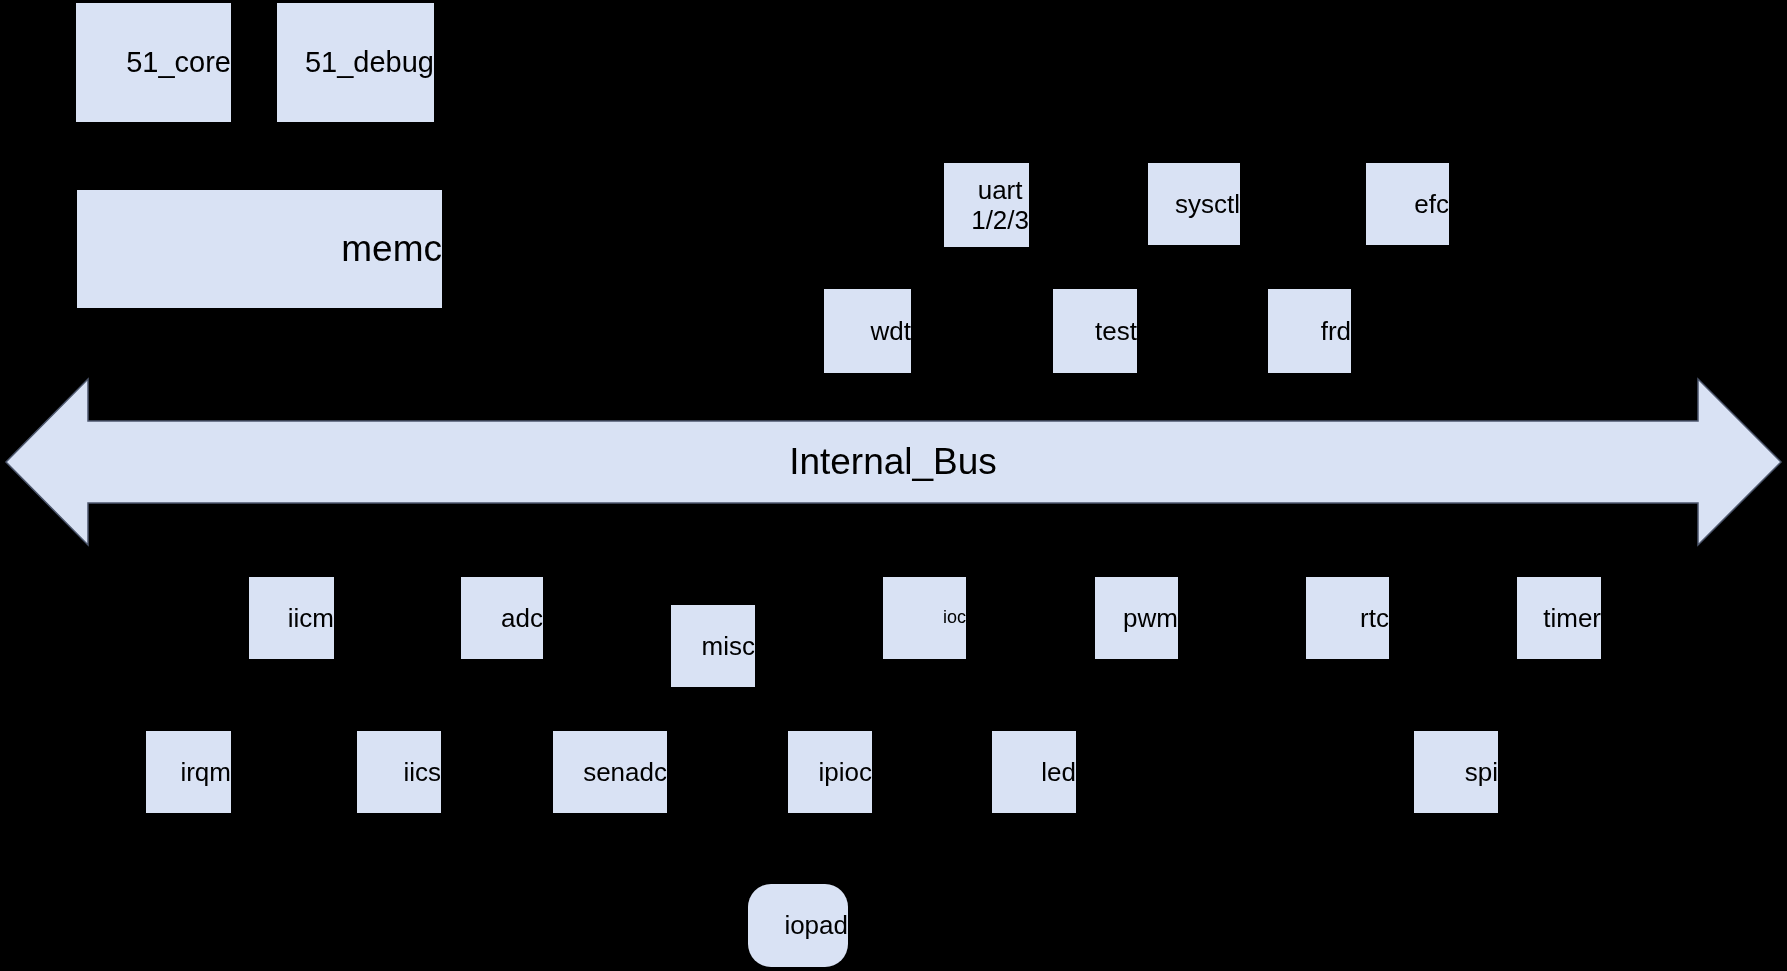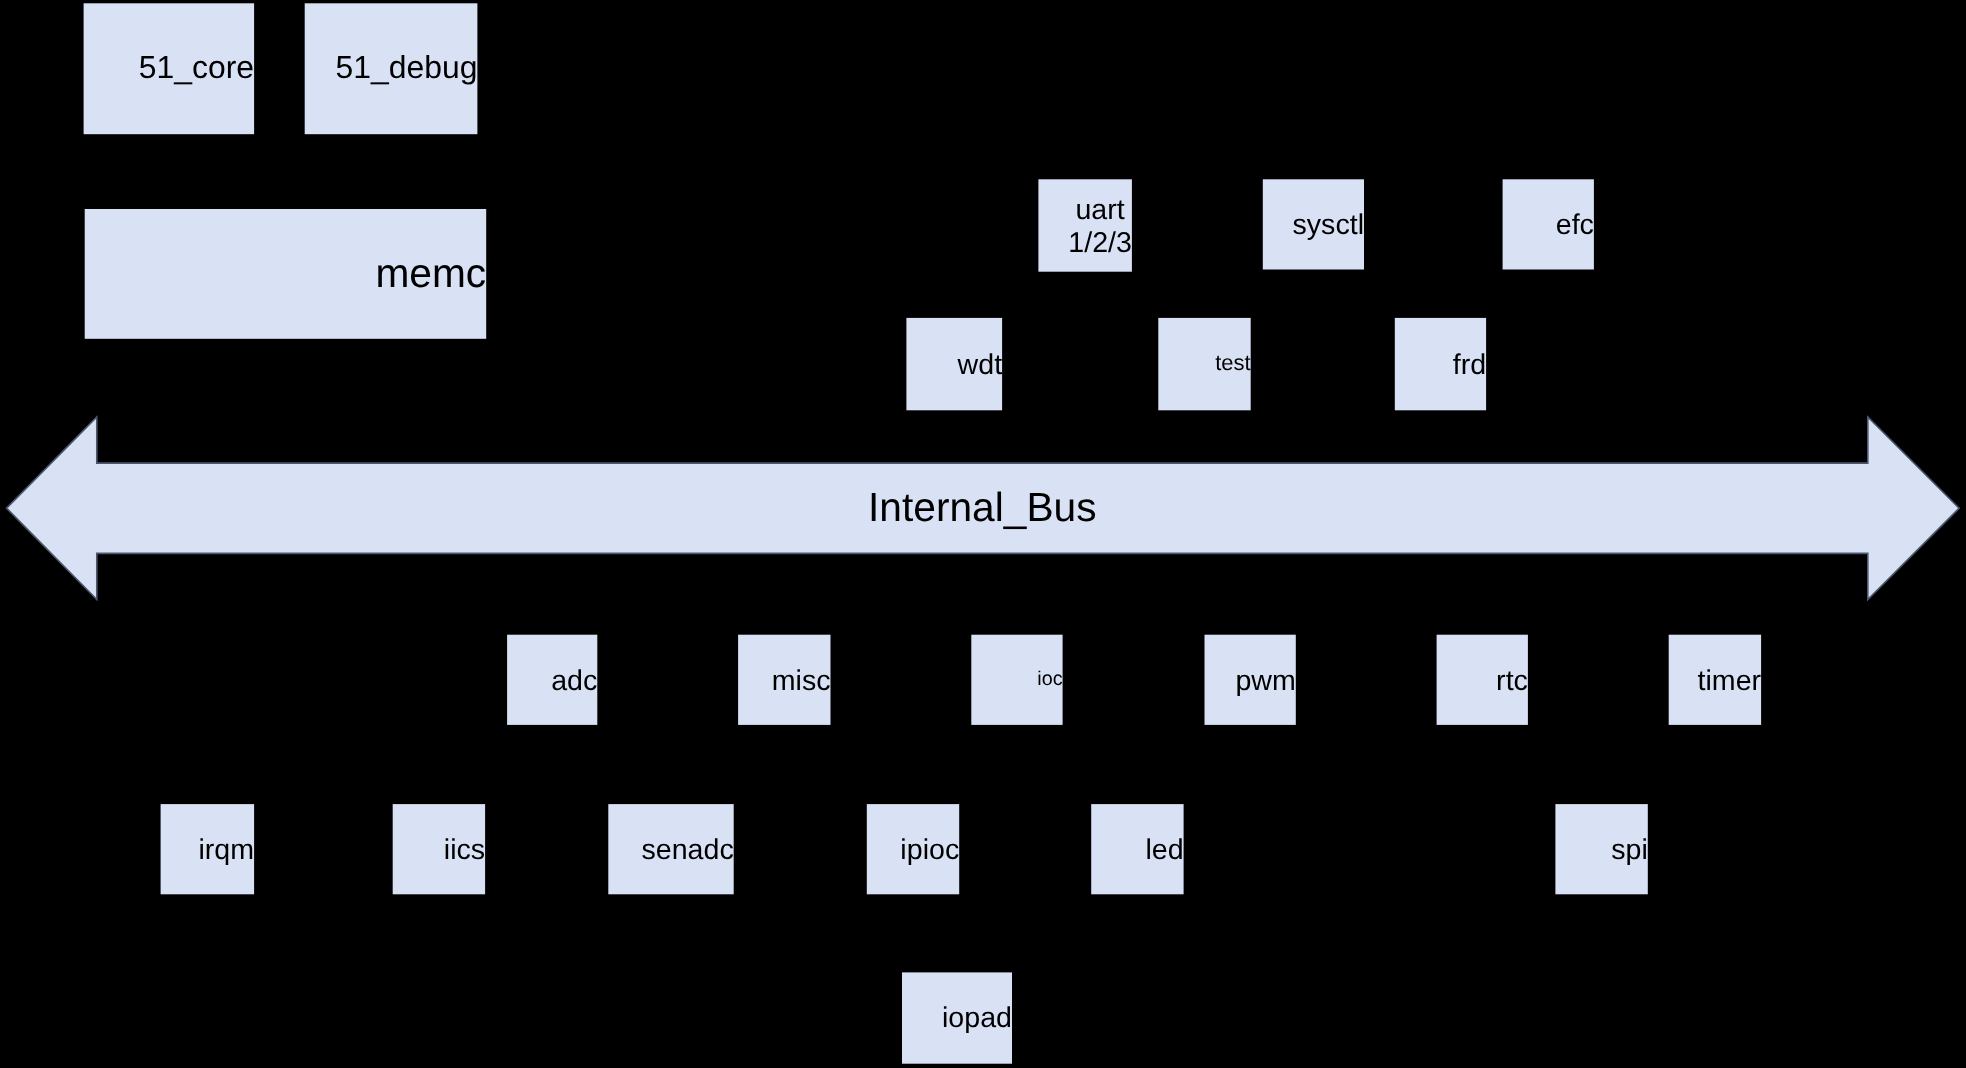--- a/index.html
+++ b/index.html
@@ -37,28 +37,29 @@
   </svg>
   <div id="bus-label" style="left: 893px; top: 462px; font-size: 37px;">Internal_Bus</div>
 <div class="block" style="left: 76px; top: 3px; width: 155px; height: 119px; font-size: 29px;"><span>51_core</span></div>
     <div class="block" style="left: 277px; top: 3px; width: 157px; height: 119px; font-size: 29px;"><span>51_debug</span></div>
     <div class="block" style="left: 77px; top: 190px; width: 365px; height: 118px; font-size: 37px;"><span>memc</span></div>
     <div class="block" style="left: 944px; top: 163px; width: 85px; height: 84px; font-size: 26px;"><span>uart
 1/2/3</span></div>
     <div class="block" style="left: 1148px; top: 163px; width: 92px; height: 82px; font-size: 26px;"><span>sysctl</span></div>
     <div class="block" style="left: 1366px; top: 163px; width: 83px; height: 82px; font-size: 26px;"><span>efc</span></div>
     <div class="block" style="left: 824px; top: 289px; width: 87px; height: 84px; font-size: 26px;"><span>wdt</span></div>
-    <div class="block" style="left: 1053px; top: 289px; width: 84px; height: 84px; font-size: 20px;"><span>test</span></div>
+    <div class="block" style="left: 1053px; top: 289px; width: 84px; height: 84px; font-size: 26px;"><span>test</span></div>
     <div class="block" style="left: 1268px; top: 289px; width: 83px; height: 84px; font-size: 26px;"><span>frd</span></div>
+    <div class="block" style="left: 249px; top: 577px; width: 85px; height: 82px; font-size: 26px;"><span>iicm</span></div>
     <div class="block" style="left: 461px; top: 577px; width: 82px; height: 82px; font-size: 26px;"><span>adc</span></div>
-    <div class="block" style="left: 671px; top: 577px; width: 84px; height: 82px; font-size: 26px;"><span>misc</span></div>
+    <div class="block" style="left: 671px; top: 605px; width: 84px; height: 82px; font-size: 26px;"><span>misc</span></div>
     <div class="block" style="left: 883px; top: 577px; width: 83px; height: 82px; font-size: 18px;"><span>ioc</span></div>
     <div class="block" style="left: 1095px; top: 577px; width: 83px; height: 82px; font-size: 26px;"><span>pwm</span></div>
     <div class="block" style="left: 1306px; top: 577px; width: 83px; height: 82px; font-size: 26px;"><span>rtc</span></div>
     <div class="block" style="left: 1517px; top: 577px; width: 84px; height: 82px; font-size: 26px;"><span>timer</span></div>
     <div class="block" style="left: 146px; top: 731px; width: 85px; height: 82px; font-size: 26px;"><span>irqm</span></div>
     <div class="block" style="left: 357px; top: 731px; width: 84px; height: 82px; font-size: 26px;"><span>iics</span></div>
     <div class="block" style="left: 553px; top: 731px; width: 114px; height: 82px; font-size: 26px;"><span>senadc</span></div>
     <div class="block" style="left: 788px; top: 731px; width: 84px; height: 82px; font-size: 26px;"><span>ipioc</span></div>
     <div class="block" style="left: 992px; top: 731px; width: 84px; height: 82px; font-size: 26px;"><span>led</span></div>
     <div class="block" style="left: 1414px; top: 731px; width: 84px; height: 82px; font-size: 26px;"><span>spi</span></div>
-    <div class="block" style="left: 820px; top: 884px; width: 100px; height: 83px; font-size: 26px;"><span>iopad</span></div>
+    <div class="block" style="left: 748px; top: 884px; width: 100px; height: 83px; font-size: 26px; border-radius: 23px;"><span>iopad</span></div>
   </div>
 
 </body></html>

